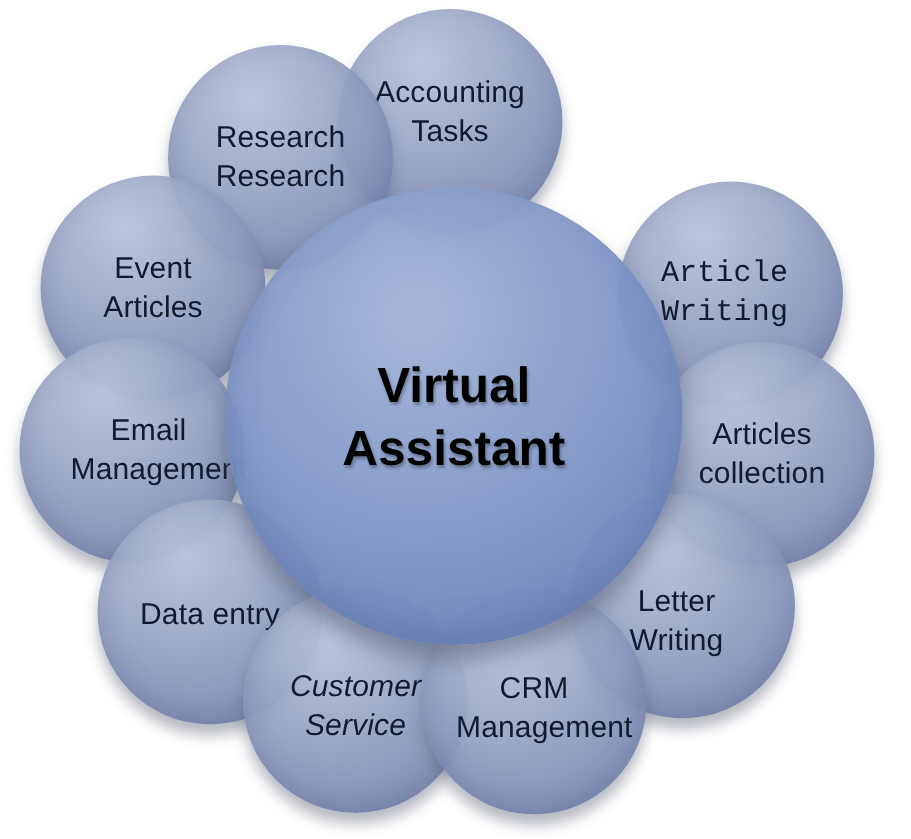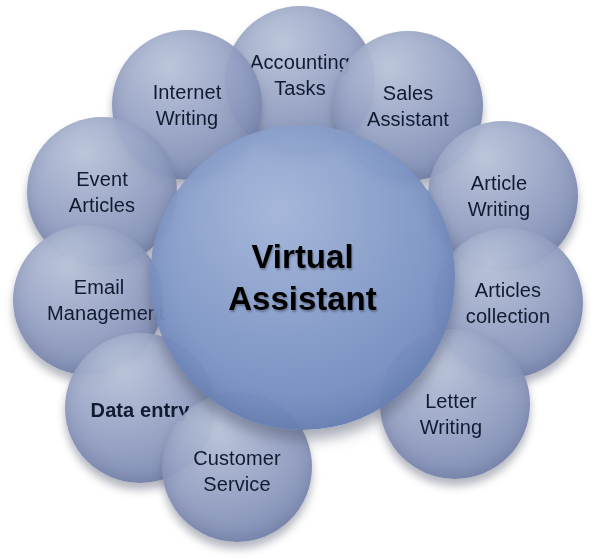--- a/index.html
+++ b/index.html
@@ -36,34 +36,34 @@
     font-size:20px;
     line-height:1.3;
     color:#101a30;
     letter-spacing:0.1px;
   }
   
   .sat.accounting{left:225px;top:6px;}
   .sat.internet  {left:112px;top:30px;}
   .sat.sales     {left:333px;top:31px;}
   .sat.event     {left:27px; top:117px;}
-  .sat.article   {left:428px;top:121px;}
+  .sat.article   {left:412px;top:121px;font-family:Liberation Mono, monospace;}
   .sat.email     {left:13px; top:225px;}
   .sat.articles  {left:433px;top:228px;}
-  .sat.dataentry {left:65px; top:333px;font-weight:bold;}
+  .sat.dataentry {left:65px; top:333px;}
   .sat.letter    {left:380px;top:329px;}
   .sat.customer  {left:162px;top:392px;}
   .sat.crm       {left:281px;top:393px;}
   
   .sat.accounting .label{transform:translateY(-6px);}
   .sat.email .label{transform:translateX(11px);}
   .sat.article .label{transform:translateX(-4px);}
   .sat.letter .label{transform:translateX(-4px);margin-top:20px;}
   .sat.dataentry .label{transform:translateY(2px);}
-  .sat.customer .label{transform:translateY(4px);}
+  .sat.customer .label{transform:translateY(4px);font-style:italic;}
   .sat.crm .label{transform:translateY(4px);}
 
   
   .center-circle{
     position:absolute;
     left:150px;top:125px;
     width:305px;height:305px;
     border-radius:50%;
     background:
       radial-gradient(circle at 42% 28%,
@@ -92,26 +92,23 @@
 </head>
 <body>
 
 <div class="canvas">
 
   <div class="sat accounting">
     <div class="label">Accounting Tasks</div>
   </div>
 
   <div class="sat internet">
-    <div class="label">Internet Writing</div>
+    <div class="label">Research Research</div>
   </div>
 
-  <div class="sat sales">
-    <div class="label">Sales Assistant</div>
-  </div>
 
   <div class="sat event">
     <div class="label">Event Articles</div>
   </div>
 
   <div class="sat article">
     <div class="label">Article Writing</div>
   </div>
 
   <div class="sat articles">
@@ -127,18 +124,21 @@
   </div>
 
   <div class="sat letter">
     <div class="label">Letter Writing</div>
   </div>
 
   <div class="sat customer">
     <div class="label">Customer Service</div>
   </div>
 
+  <div class="sat crm">
+    <div class="label">CRM Management</div>
+  </div>
 
   <div class="center-circle">
     <div class="center-title">Virtual Assistant</div>
   </div>
 
 </div>
 
 </body></html>

